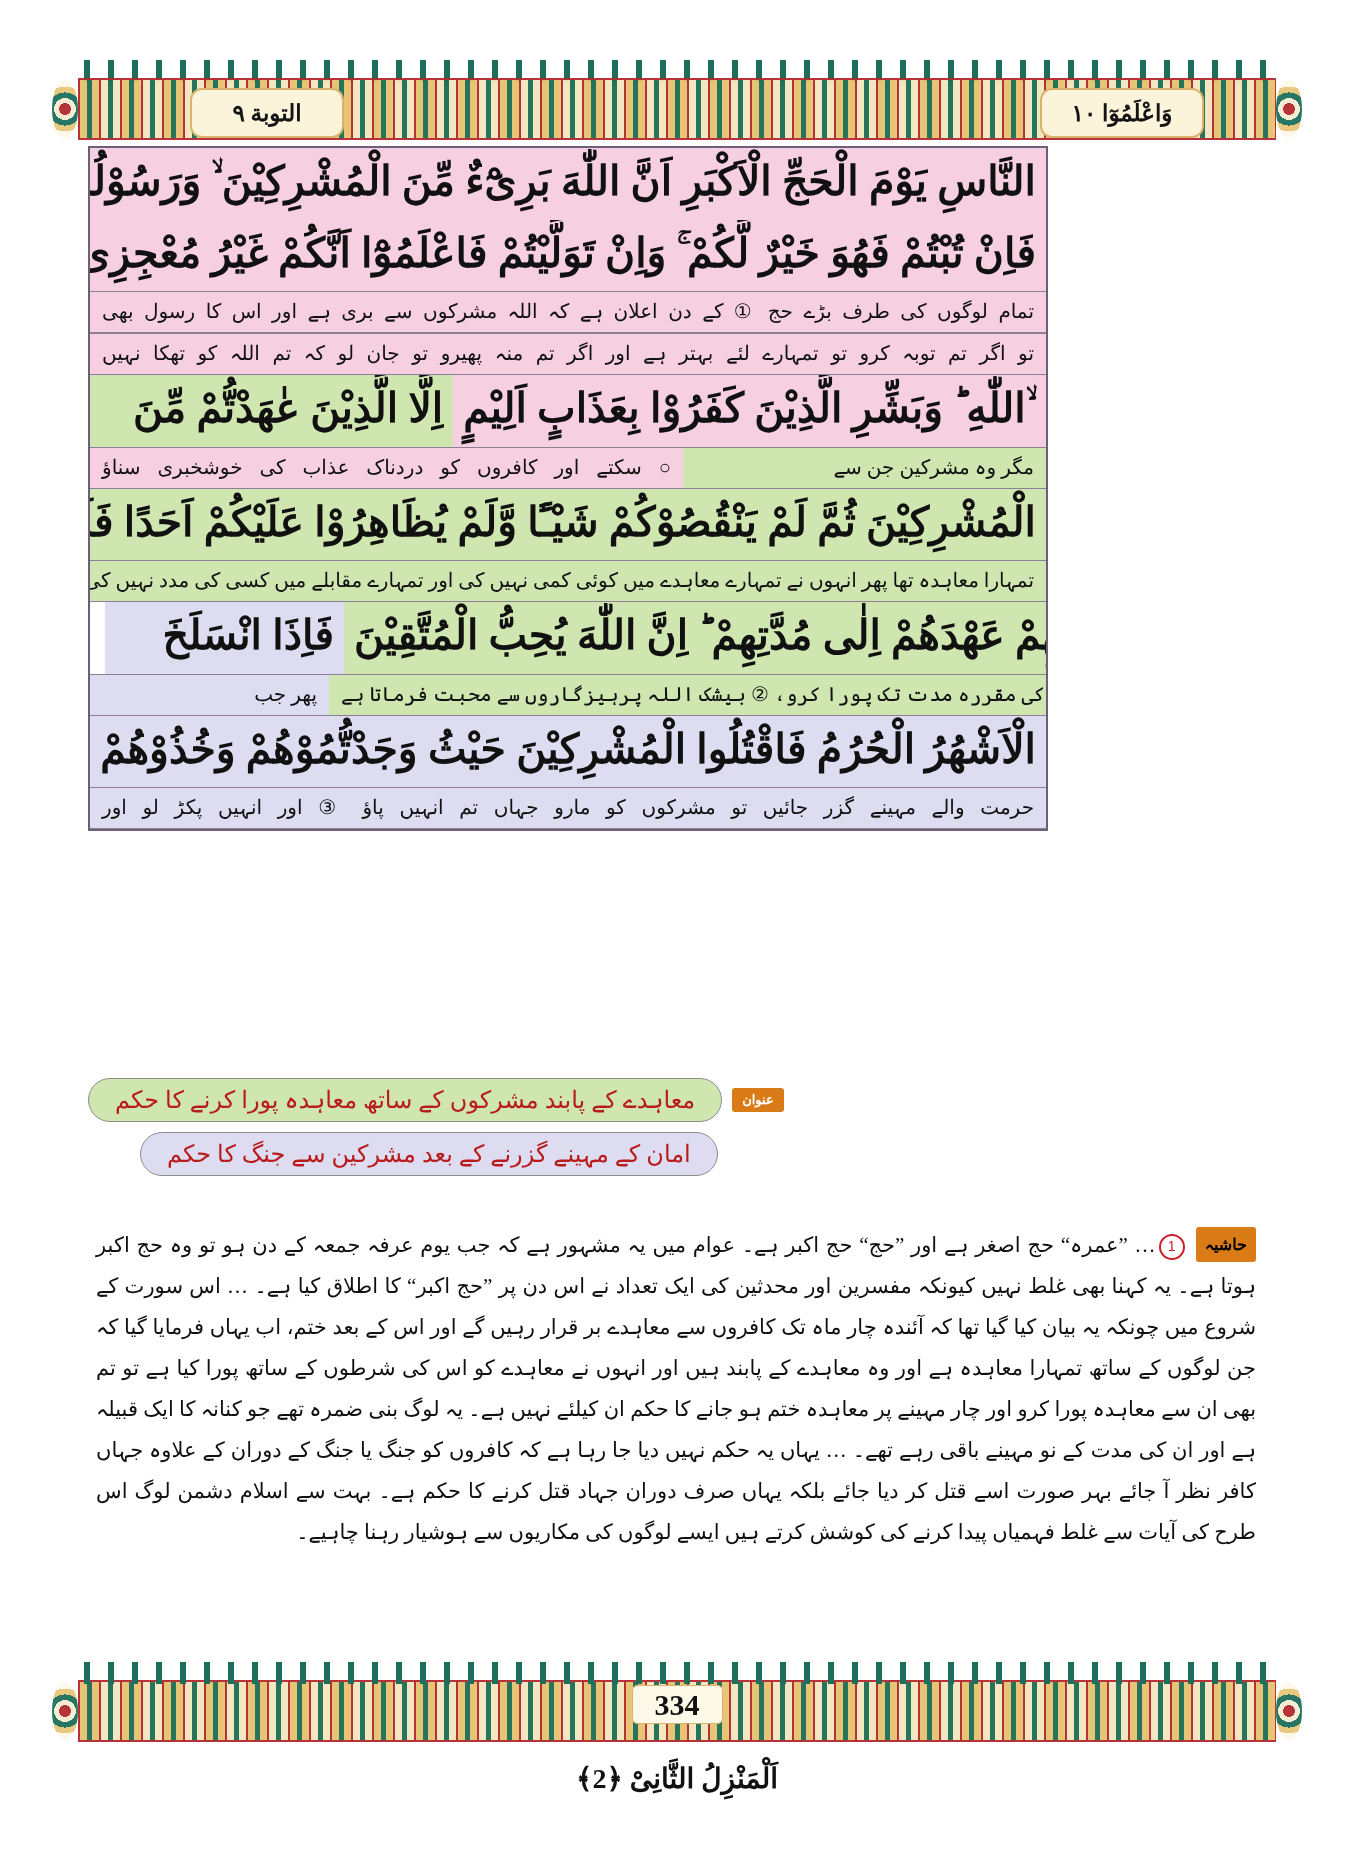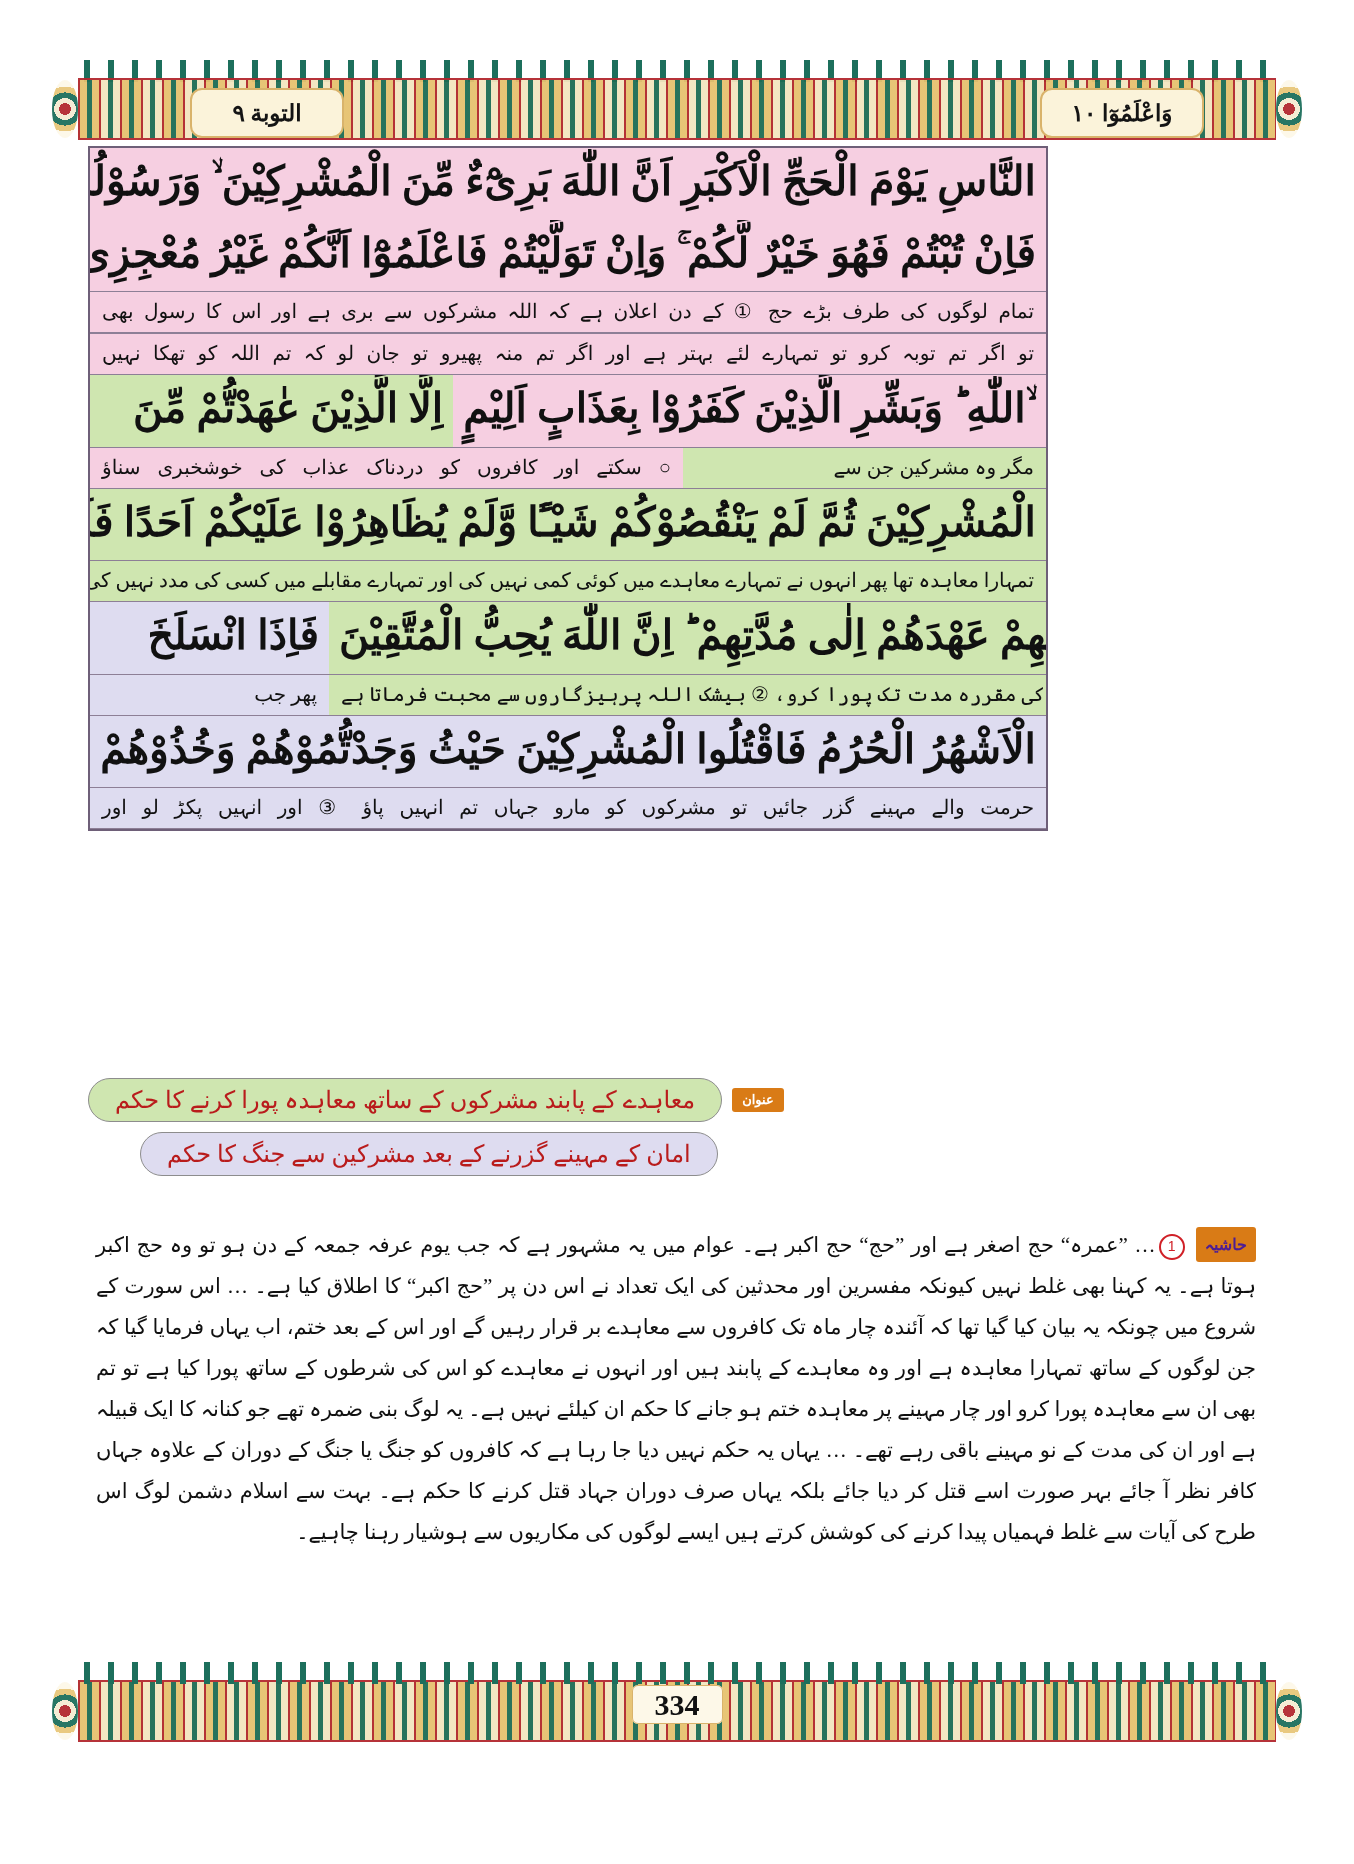--- a/index.html
+++ b/index.html
@@ -147,21 +147,21 @@
   
   .hashiya{
     position:absolute;left:96px;top:1225px;width:1160px;
     direction:rtl;
     font-family:"Liberation Serif","DejaVu Serif",serif;
     font-size:21px;line-height:1.95;color:#101010;
     text-align:justify;
   }
   .tag-hashiya{
     display:inline-block;
-    background:#d97b16;color:#4c1d95;
+    background:#d97b16;color:#000000;
     font-size:16px;font-weight:700;
     padding:2px 9px;border-radius:3px;
     margin-left:8px;vertical-align:2px;
   }
   .fn{
     display:inline-block;
     width:22px;height:22px;line-height:20px;
     border:2px solid #d02027;border-radius:50%;
     color:#d02027;font-size:14px;text-align:center;
     vertical-align:1px;margin:0 3px;font-family:"Liberation Sans",sans-serif;
@@ -210,21 +210,21 @@
     </div>
     <div class="split">
       <div class="ur bg-pink" style="flex:1 1 62%;text-align-last:justify;">سکتے اور کافروں کو دردناک عذاب کی خوشخبری سناؤ ○</div>
       <div class="ur bg-green" style="flex:0 0 38%;text-align-last:right;">مگر وہ مشرکین جن سے</div>
     </div>
 
     <div class="row ar bg-green">الْمُشْرِكِيْنَ ثُمَّ لَمْ يَنْقُصُوْكُمْ شَيْـًٔا وَّلَمْ يُظَاهِرُوْا عَلَيْكُمْ اَحَدًا فَاَتِمُّوْٓا</div>
     <div class="row ur bg-green">تمہارا معاہدہ تھا پھر انہوں نے تمہارے معاہدے میں کوئی کمی نہیں کی اور تمہارے مقابلے میں کسی کی مدد نہیں کی تو ان کا</div>
 
     <div class="split">
-      <div class="ar bg-lav" style="flex:0 0 25%;text-align-last:right;">فَاِذَا انْسَلَخَ</div>
+      <div class="ar bg-lav" style="flex:0 0 25%;text-align-last:right;margin-left:15px;">فَاِذَا انْسَلَخَ</div>
       <div class="ar bg-green" style="flex:1 1 75%;text-align-last:justify;">اِلَيْهِمْ عَهْدَهُمْ اِلٰى مُدَّتِهِمْ ؕ اِنَّ اللّٰهَ يُحِبُّ الْمُتَّقِيْنَ ④</div>
     </div>
     <div class="split">
       <div class="ur bg-lav" style="flex:0 0 25%;text-align-last:right;">پھر جب</div>
       <div class="ur bg-green" style="flex:1 1 75%;text-align-last:justify;">معاہدہ ان کی مقررہ مدت تک پورا کرو، ② بیشک اللہ پرہیزگاروں سے محبت فرماتا ہے ○</div>
     </div>
 
     <div class="row ar bg-lav">الْاَشْهُرُ الْحُرُمُ فَاقْتُلُوا الْمُشْرِكِيْنَ حَيْثُ وَجَدْتُّمُوْهُمْ وَخُذُوْهُمْ وَ</div>
     <div class="row ur bg-lav">حرمت والے مہینے گزر جائیں تو مشرکوں کو مارو جہاں تم انہیں پاؤ ③ اور انہیں پکڑ لو اور</div>
 
@@ -242,14 +242,15 @@
 
   <div class="hashiya">
     <span class="tag-hashiya">حاشیہ</span><span class="fn">1</span><span>… ”عمرہ“ حج اصغر ہے اور ”حج“ حج اکبر ہے۔ عوام میں یہ مشہور ہے کہ جب یوم عرفہ جمعہ کے دن ہو تو وہ حج اکبر ہوتا ہے۔ یہ کہنا بھی غلط نہیں کیونکہ مفسرین اور محدثین کی ایک تعداد نے اس دن پر ”حج اکبر“ کا اطلاق کیا ہے۔ … اس سورت کے شروع میں چونکہ یہ بیان کیا گیا تھا کہ آئندہ چار ماہ تک کافروں سے معاہدے بر قرار رہیں گے اور اس کے بعد ختم، اب یہاں فرمایا گیا کہ جن لوگوں کے ساتھ تمہارا معاہدہ ہے اور وہ معاہدے کے پابند ہیں اور انہوں نے معاہدے کو اس کی شرطوں کے ساتھ پورا کیا ہے تو تم بھی ان سے معاہدہ پورا کرو اور چار مہینے پر معاہدہ ختم ہو جانے کا حکم ان کیلئے نہیں ہے۔ یہ لوگ بنی ضمرہ تھے جو کنانہ کا ایک قبیلہ ہے اور ان کی مدت کے نو مہینے باقی رہے تھے۔ … یہاں یہ حکم نہیں دیا جا رہا ہے کہ کافروں کو جنگ یا جنگ کے دوران کے علاوہ جہاں کافر نظر آ جائے بہر صورت اسے قتل کر دیا جائے بلکہ یہاں صرف دوران جہاد قتل کرنے کا حکم ہے۔ بہت سے اسلام دشمن لوگ اس طرح کی آیات سے غلط فہمیاں پیدا کرنے کی کوشش کرتے ہیں ایسے لوگوں کی مکاریوں سے ہوشیار رہنا چاہیے۔</span>
   </div>
 
   <div class="ornament-bar ornament-bottom"></div>
   <div class="crest crest-bot"></div>
   <div class="page-no">
     <span>334</span>
   </div>
+  <div class="manzil">اَلْمَنْزِلُ الثَّانِیْ ﴿2﴾</div>
 
 </div>
 
 </body></html>

